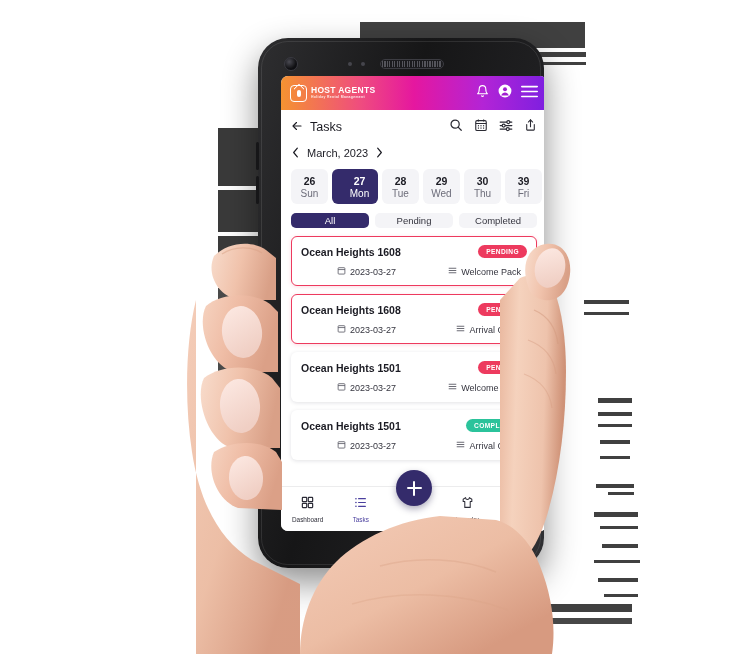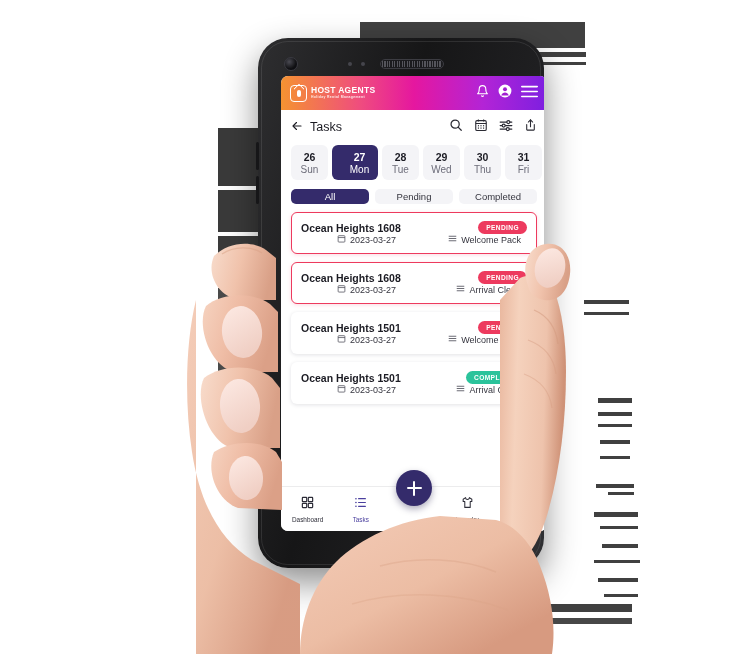--- a/index.html
+++ b/index.html
@@ -371,20 +371,21 @@
   .task-badge {
     margin-left: auto;
     border-radius: 11px;
     padding: 3px 8px;
     font-size: 6.6px;
     font-weight: 700;
     letter-spacing: 0.4px;
     color: #ffffff;
   }
   .task-bottom {
+    margin-top: 8px;
     display: flex;
     align-items: flex-end;
     padding-left: 36px;
   }
   .task-meta {
     display: flex;
     align-items: center;
     gap: 4px;
     font-size: 9px;
     color: #35353f;
@@ -584,20 +585,33 @@
           <span>
             <svg width="13" height="14" viewBox="0 0 24 24" fill="none" stroke="#2a2a33" stroke-width="2" stroke-linecap="round" stroke-linejoin="round">
               <path d="M5 11v9.5a1 1 0 0 0 1 1h12a1 1 0 0 0 1-1V11"></path>
               <polyline points="8 6.5 12 2.5 16 6.5"></polyline>
               <line x1="12" y1="2.5" x2="12" y2="15"></line>
             </svg>
           </span>
         </div>
       </div>
 
+      <div id="month-nav">
+        <span>
+          <svg width="9" height="11" viewBox="0 0 12 18" fill="none" stroke="#1b1b23" stroke-width="2" stroke-linecap="round" stroke-linejoin="round">
+            <polyline points="9 2 3 9 9 16"></polyline>
+          </svg>
+        </span>
+        <span id="month-label">March, 2023</span>
+        <span>
+          <svg width="9" height="11" viewBox="0 0 12 18" fill="none" stroke="#1b1b23" stroke-width="2" stroke-linecap="round" stroke-linejoin="round">
+            <polyline points="3 2 9 9 3 16"></polyline>
+          </svg>
+        </span>
+      </div>
 
       <div id="date-strip">
           <div class="date-chip">
             <div class="date-num">26</div>
             <div class="date-dow">Sun</div>
           </div>
           <div class="date-chip selected">
             <div class="date-num">27</div>
             <div class="date-dow">Mon</div>
           </div>
@@ -607,21 +621,21 @@
           </div>
           <div class="date-chip">
             <div class="date-num">29</div>
             <div class="date-dow">Wed</div>
           </div>
           <div class="date-chip">
             <div class="date-num">30</div>
             <div class="date-dow">Thu</div>
           </div>
           <div class="date-chip">
-            <div class="date-num">31</div>
+            <div class="date-num">39</div>
             <div class="date-dow">Fri</div>
           </div>
         </div>
 
       <div id="filter-tabs">
           <div class="filter-tab active">All</div>
           <div class="filter-tab">Pending</div>
           <div class="filter-tab">Completed</div>
         </div>
 

